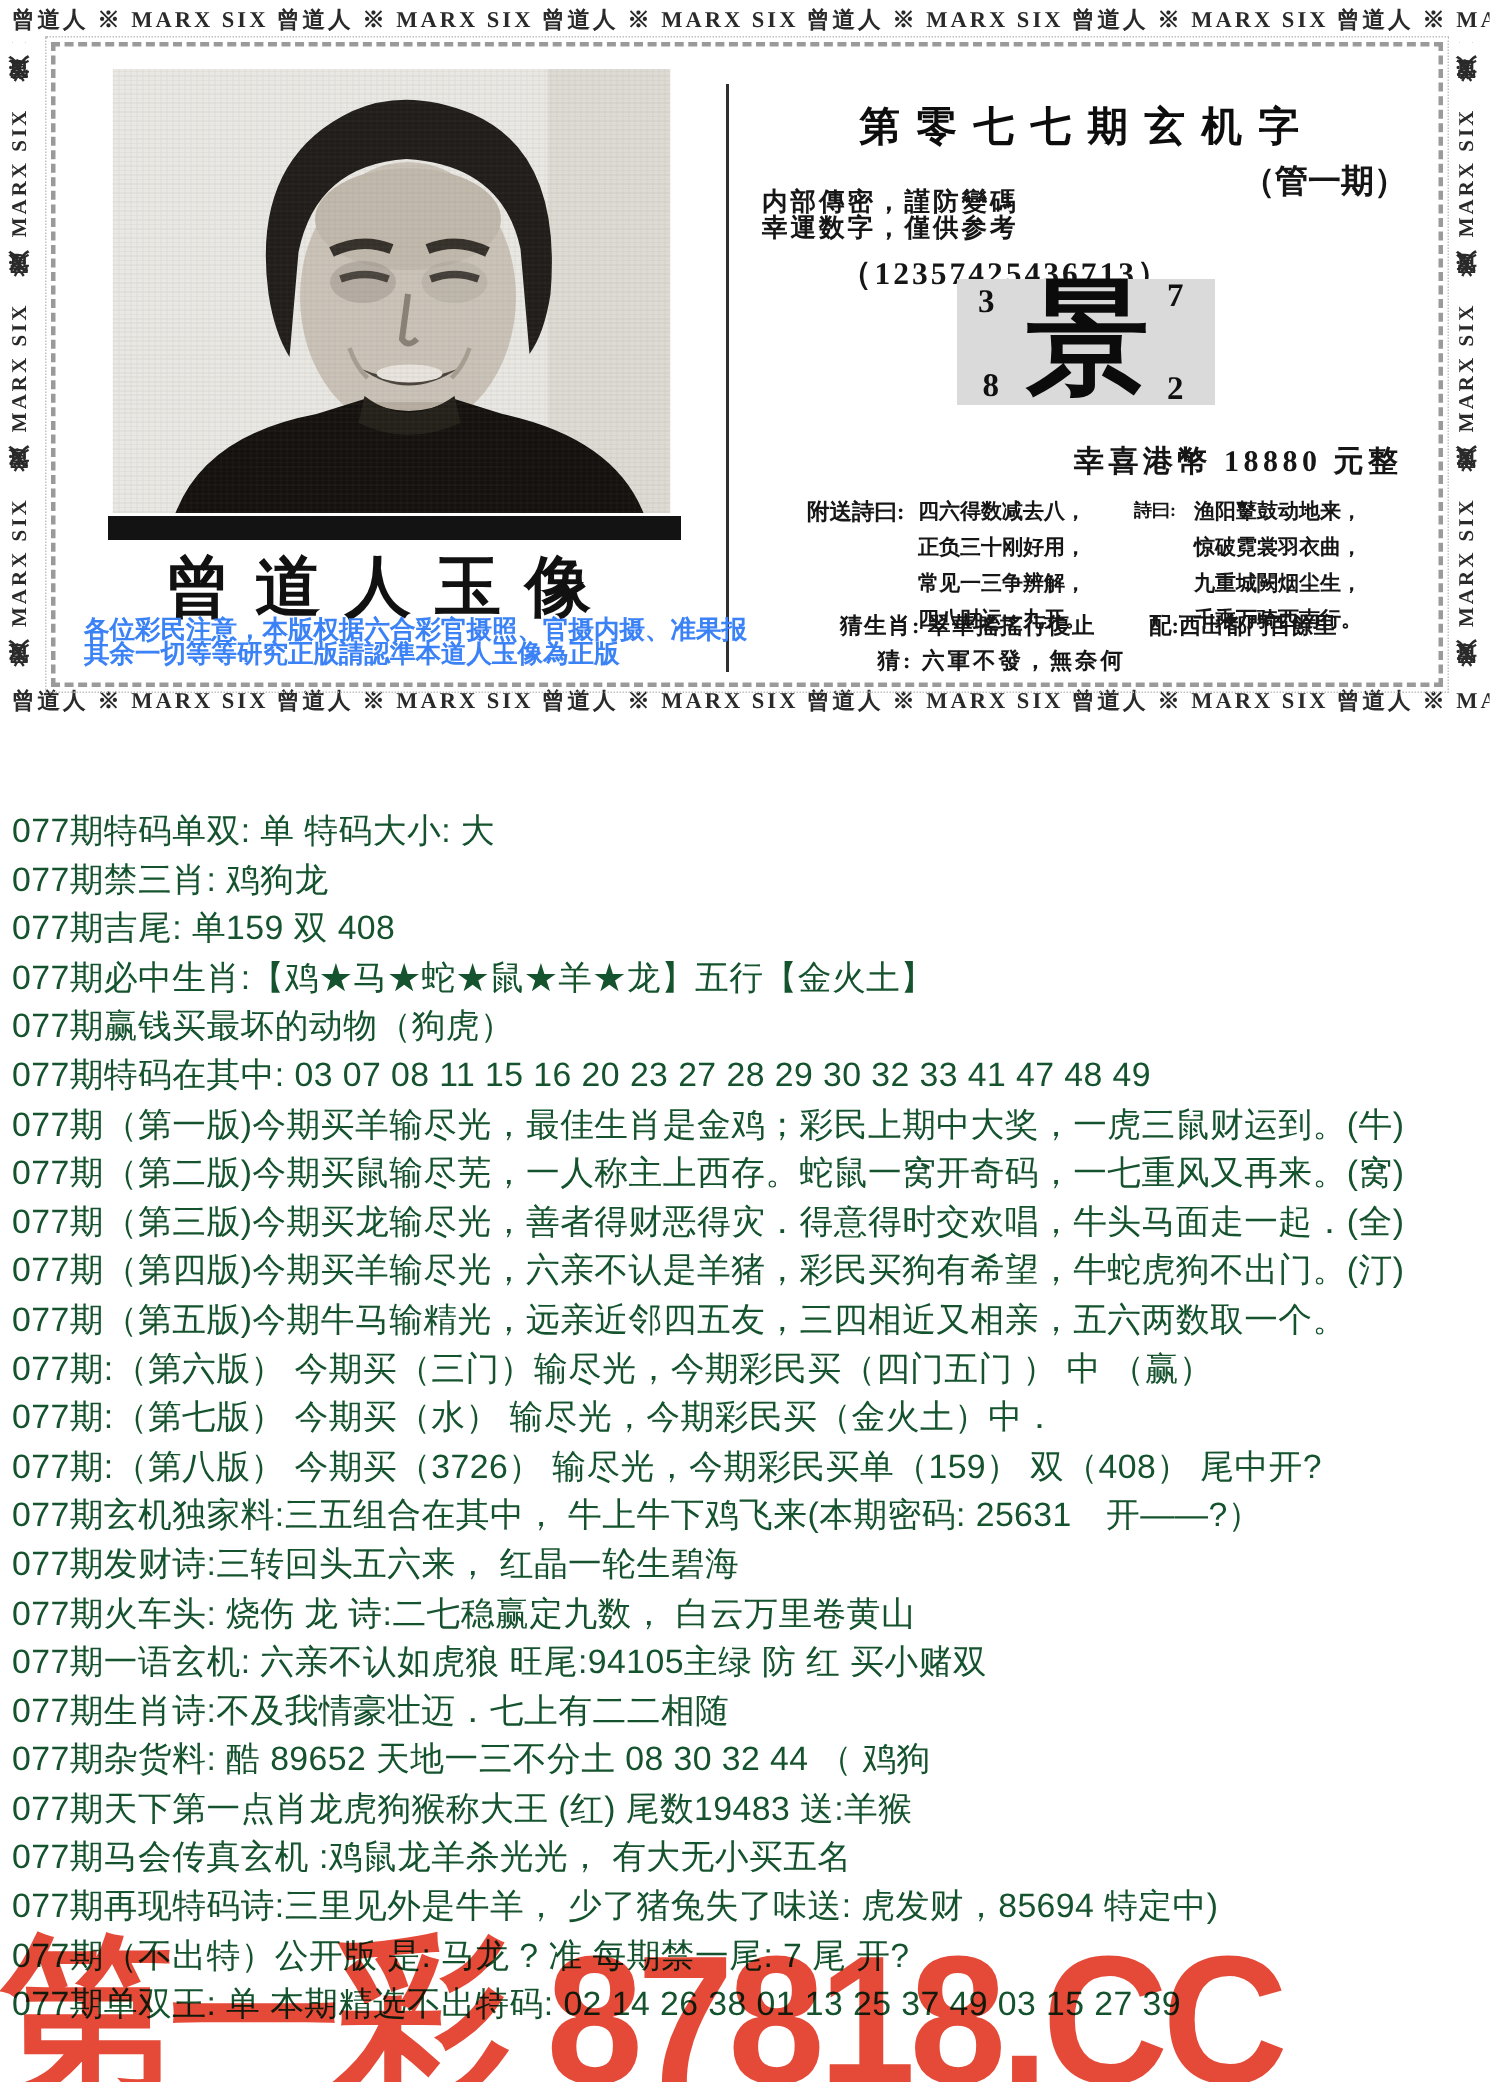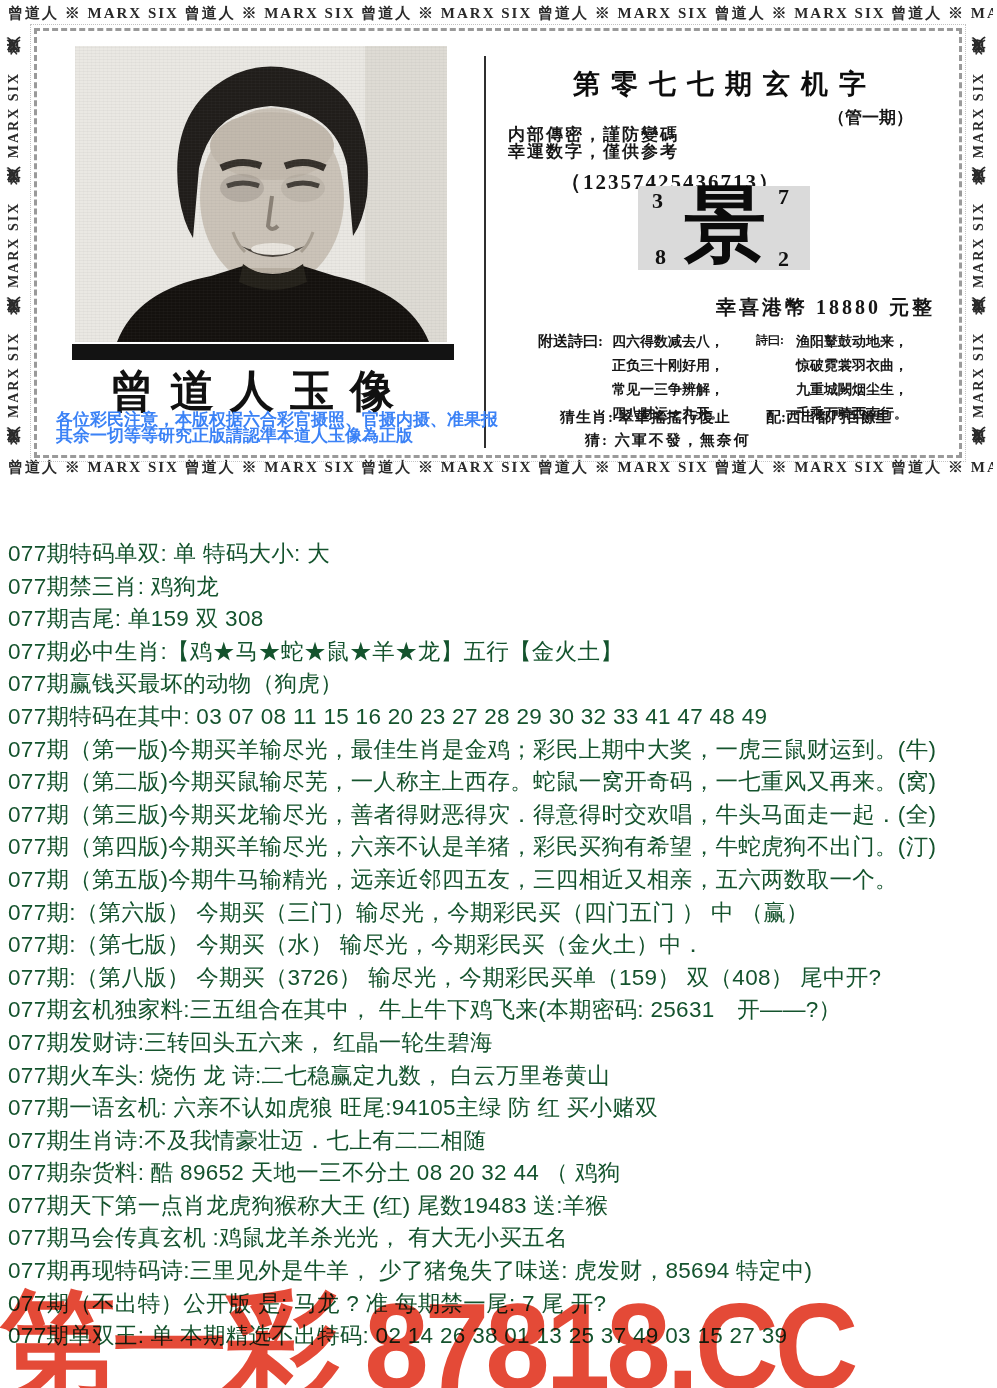--- a/index.html
+++ b/index.html
@@ -41,21 +41,21 @@
     color:#3b82f6; }
   .portrait-captions div { white-space:nowrap; }
 
   
   .mp-title { position:absolute; left:505px; top:66px; width:440px; text-align:center;
     font-family:"Liberation Serif", serif; font-weight:bold; font-size:27px; letter-spacing:11px;
     color:#0d0d0d; white-space:nowrap; }
   .mp-note1 { position:absolute; left:508px; top:106px; font-family:Liberation Serif, serif;
     font-weight:bold; font-size:17px; letter-spacing:2px;margin-top:17px; }
   .mp-note1b { position:absolute; left:828px; top:106px; font-family:"Liberation Serif", serif;
-    font-weight:bold; font-size:17px;text-align:center; }
+    font-weight:bold; font-size:22px;text-align:center; }
   .mp-note2 { position:absolute; left:508px; top:140px; font-family:"Liberation Serif", serif;
     font-weight:bold; font-size:17px; letter-spacing:2px; }
   .mp-lucky { position:absolute; left:560px; top:168px; font-family:"Liberation Serif", serif;
     font-weight:bold; font-size:21px; letter-spacing:2px; }
   .mp-glyphbox { position:absolute; left:638px; top:186px; width:172px; height:84px; background:#dadada; }
   .mp-glyph { position:absolute; left:660px; top:178px; width:130px; text-align:center;
     font-family:"Liberation Serif", serif; font-weight:bold; font-size:82px; line-height:96px; color:#0b0b0b; }
   .mp-corner { position:absolute; font-family:"Liberation Serif", serif; font-weight:bold; font-size:22px; color:#111; }
   .c-tl { left:652px; top:188px; } .c-tr { left:778px; top:184px; }
   .c-bl { left:655px; top:244px; } .c-br { left:778px; top:246px; }
@@ -174,38 +174,38 @@
     </div>
 
   <div class="mp-guess1">猜生肖: 翠華搖搖行復止</div>
   <div class="mp-match">配:西出都門百餘里</div>
   <div class="mp-guess2">猜: 六軍不發，無奈何</div>
 </div>
 
 <div class="body-lines">
     <div class="bline">077期特码单双: 单  特码大小: 大</div>
     <div class="bline">077期禁三肖: 鸡狗龙</div>
-    <div class="bline">077期吉尾: 单159 双 308</div>
+    <div class="bline">077期吉尾: 单159 双 408</div>
     <div class="bline">077期必中生肖:【鸡★马★蛇★鼠★羊★龙】五行【金火土】</div>
     <div class="bline">077期赢钱买最坏的动物（狗虎）</div>
     <div class="bline">077期特码在其中: 03 07 08 11 15 16 20 23 27 28 29 30 32 33 41 47 48 49</div>
     <div class="bline">077期（第一版)今期买羊输尽光，最佳生肖是金鸡；彩民上期中大奖，一虎三鼠财运到。(牛)</div>
     <div class="bline">077期（第二版)今期买鼠输尽芜，一人称主上西存。蛇鼠一窝开奇码，一七重风又再来。(窝)</div>
     <div class="bline">077期（第三版)今期买龙输尽光，善者得财恶得灾．得意得时交欢唱，牛头马面走一起．(全)</div>
     <div class="bline">077期（第四版)今期买羊输尽光，六亲不认是羊猪，彩民买狗有希望，牛蛇虎狗不出门。(汀)</div>
     <div class="bline">077期（第五版)今期牛马输精光，远亲近邻四五友，三四相近又相亲，五六两数取一个。</div>
     <div class="bline">077期:（第六版） 今期买（三门）输尽光，今期彩民买（四门五门 ） 中 （赢）</div>
     <div class="bline">077期:（第七版） 今期买（水） 输尽光，今期彩民买（金火土）中．</div>
     <div class="bline">077期:（第八版） 今期买（3726） 输尽光，今期彩民买单（159）  双（408） 尾中开?</div>
     <div class="bline">077期玄机独家料:三五组合在其中， 牛上牛下鸡飞来(本期密码: 25631　开——?）</div>
     <div class="bline">077期发财诗:三转回头五六来， 红晶一轮生碧海</div>
     <div class="bline">077期火车头: 烧伤 龙 诗:二七稳赢定九数， 白云万里卷黄山</div>
     <div class="bline">077期一语玄机: 六亲不认如虎狼  旺尾:94105主绿  防 红 买小赌双</div>
     <div class="bline">077期生肖诗:不及我情豪壮迈．七上有二二相随</div>
-    <div class="bline">077期杂货料: 酷  89652    天地一三不分土  08 20 32 44  （ 鸡狗</div>
+    <div class="bline">077期杂货料: 酷  89652    天地一三不分土  08 30 32 44  （ 鸡狗</div>
     <div class="bline">077期天下第一点肖龙虎狗猴称大王     (红)  尾数19483  送:羊猴</div>
     <div class="bline">077期马会传真玄机 :鸡鼠龙羊杀光光， 有大无小买五名</div>
     <div class="bline">077期再现特码诗:三里见外是牛羊， 少了猪兔失了味送: 虎发财，85694 特定中)</div>
     <div class="bline">077期（不出特）公开版 是: 马龙  ? 准 每期禁一尾: 7  尾 开?</div>
     <div class="bline">077期单双王: 单  本期精选不出特码: 02 14 26 38 01 13 25 37 49 03 15 27 39</div>
   </div>
 
 <div class="watermark" style="color: rgb(226, 58, 38);">第一彩 87818.CC</div>
 
 </body></html>

